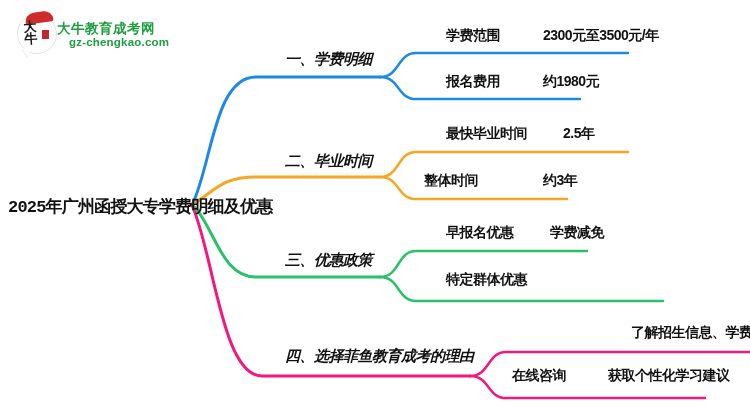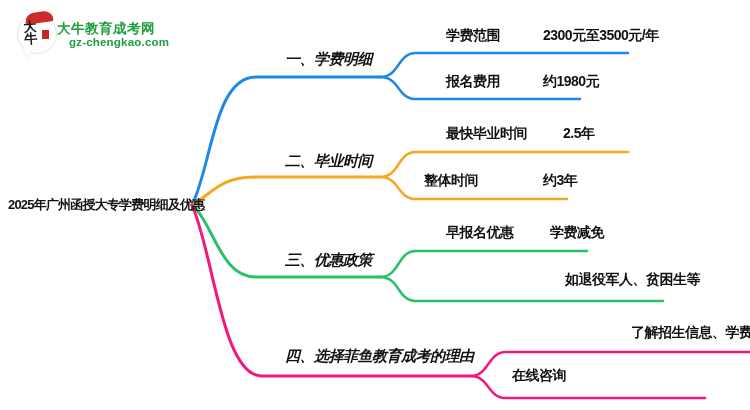--- a/index.html
+++ b/index.html
@@ -7,21 +7,21 @@
     width:750px;height:410px;position:relative;overflow:hidden;
     background:#ffffff;
     font-family:"Liberation Sans","DejaVu Sans",sans-serif;
   }
   .stage{position:absolute;left:0;top:0;width:750px;height:410px;}
   svg.canvas{position:absolute;left:0;top:0;}
   .t{
     position:absolute;white-space:nowrap;color:#111;font-weight:700;
     line-height:1.15;
   }
-  .root-label{font-size:13px;letter-spacing:-0.8px;}
+  .root-label{font-size:17px;letter-spacing:-0.8px;font-family:Liberation Mono, monospace;}
   .branch-label{font-size:15px;letter-spacing:-0.5px;font-style:italic;}
   .leaf-label,.leaf-value{font-size:14px;letter-spacing:-0.5px;margin-left:23px;}
 
   
   .logo{position:absolute;left:16px;top:12px;width:210px;height:50px;cursor:pointer;}
   .logo-mark{
     position:absolute;left:1px;top:2px;width:38px;height:38px;background:#fff;
     border:1.5px solid #e3e3e3;border-radius:50%;
   }
   .logo-cap{
@@ -91,19 +91,20 @@
 
   <span class="t branch-label" style="left:285px;top:152px">二、毕业时间</span>
   <span class="t leaf-label" style="left:423px;top:125px">最快毕业时间</span>
   <span class="t leaf-value" style="left:540px;top:125px">2.5年</span>
   <span class="t leaf-label" style="left:401px;top:172px">整体时间</span>
   <span class="t leaf-value" style="left:520px;top:172px">约3年</span>
 
   <span class="t branch-label" style="left:285px;top:251px">三、优惠政策</span>
   <span class="t leaf-label" style="left:423px;top:224px">早报名优惠</span>
   <span class="t leaf-value" style="left:527px;top:224px">学费减免</span>
-  <span class="t leaf-value" style="left:542px;top:271px">如退役军人、贫困生等</span>
+  <span class="t leaf-label" style="left:423px;top:271px">特定群体优惠</span>
 
   <span class="t branch-label" style="left:285px;top:347px">四、选择菲鱼教育成考的理由</span>
   <span class="t leaf-value" style="left:608px;top:324px">了解招生信息、学费标准</span>
   <span class="t leaf-label" style="left:489px;top:367px">在线咨询</span>
+  <span class="t leaf-value" style="left:585px;top:367px">获取个性化学习建议</span>
 
 </div>
 
 </body></html>

